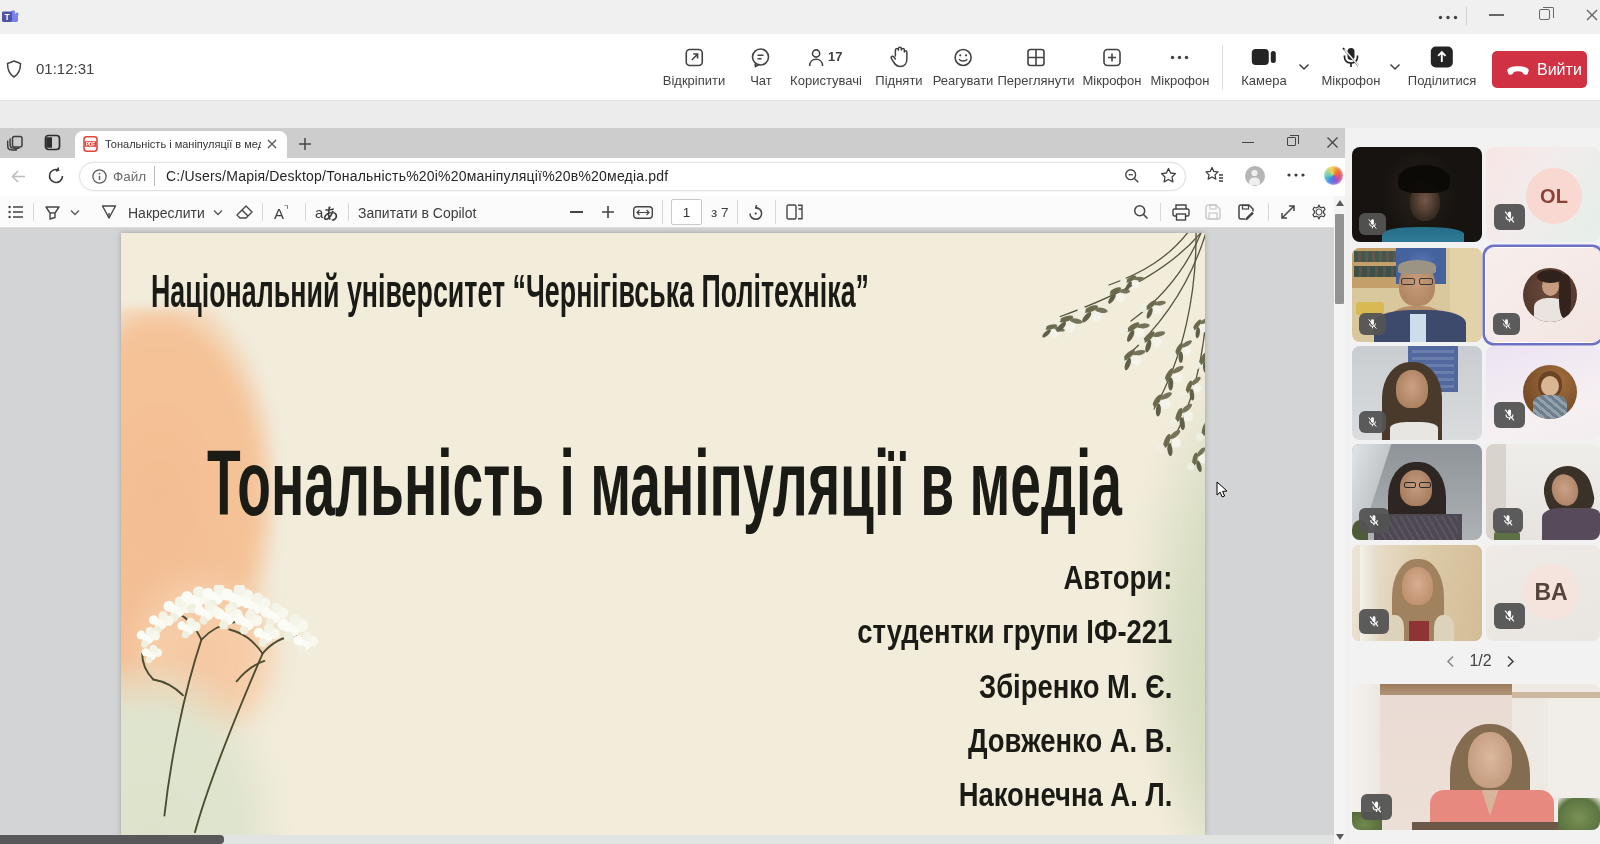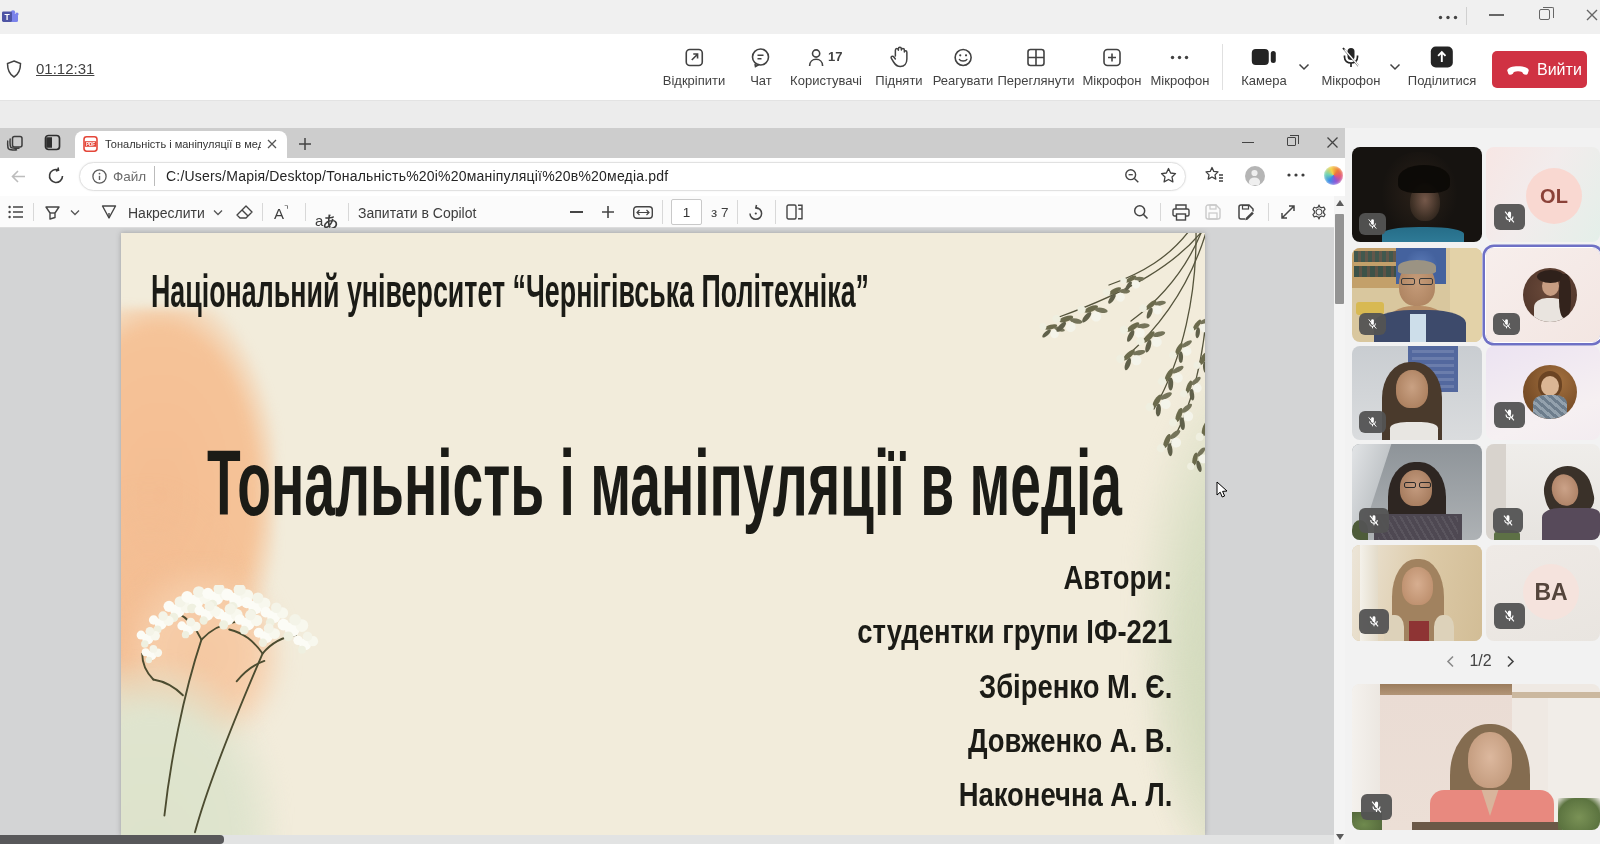--- a/index.html
+++ b/index.html
@@ -11,21 +11,21 @@
   
   #titlebar { left:0; top:0; width:1600px; height:34px; background:#f0f0f0; }
   #ttext { left:26px; top:10px; font-size:14px; letter-spacing:-0.2px; color:#464646; }
   .winbtn { color:#5f5f5f; font-size:13px; }
 
   
   #toolbar { left:0; top:34px; width:1600px; height:67px; background:#ffffff; border-bottom:1px solid #e3e3e3;}
   .tbtn { position:absolute; top:46px; text-align:center; transform:translateX(-50%); }
   .tbtn .lbl { font-size:13px; color:#424242; margin-top:5px; white-space:nowrap; }
   .tbtn .ic { height:22px; display:flex; align-items:center; justify-content:center; }
-  #timer { left:36px; top:60px; font-size:15px; color:#424242;text-decoration:underline; }
+  #timer { left:36px; top:60px; font-size:15px; color:#424242; }
 
   
   #tabbar { left:0; top:128px; width:1345px; height:30px; background:#cdcdcd; }
   #tab { left:75px; top:131px; width:212px; height:27px; background:#ffffff; border-radius:8px 8px 0 0; }
   #tabtitle { left:105px; top:138px; font-size:11px; color:#333; width:156px; overflow:hidden; white-space:nowrap; }
   #addrbar { left:0; top:158px; width:1345px; height:38px; background:#ffffff; }
   #urlpill { left:79px; top:162px; width:1107px; height:29px; background:#ffffff; border:1px solid #e1e1e1; border-radius:15px; box-shadow:0 0 2px rgba(0,0,0,.08);}
   #urltext { left:166px; top:168px; font-size:14px; letter-spacing:0.2px; color:#252525; }
   #pdfbar { left:0, top:196px; }
   #pdfbar { left:0; top:196px; width:1345px; height:32px; background:#fbfbfb; border-bottom:1px solid #dcdcdc; }
@@ -293,21 +293,21 @@
   <svg class="abs" style="left:213px; top:209px;" width="10" height="7" viewBox="0 0 10 7">
       <path d="M1,1.5 L5,5.5 L9,1.5" fill="none" stroke="#555" stroke-width="1.3"></path>
     </svg>
   <svg class="abs" style="left:236px; top:204px;" width="18" height="16" viewBox="0 0 18 16">
       <path d="M10,2 L16,8 L10,14 L4,14 L1,11 L10,2 Z" fill="none" stroke="#454545" stroke-width="1.4" stroke-linejoin="round"></path>
       <path d="M6,6 L12,12" stroke="#454545" stroke-width="1.4"></path>
     </svg>
   <div class="abs" style="left:262px; top:203px; width:1px; height:18px; background:#d8d8d8;"></div>
   <div class="abs" style="left:274px; top:204px; font-size:15px; color:#3d3d3d;">A<span style="font-size:10px; vertical-align:6px;">⌝</span></div>
   <div class="abs" style="left:305px; top:203px; width:1px; height:18px; background:#d8d8d8;"></div>
-  <div class="abs" style="left:315px; top:204px; font-size:15px; color:#3d3d3d;margin-top:8px;">а<span style="font-weight:bold;">あ</span></div>
+  <div class="abs" style="left:315px; top:204px; font-size:15px; color:#3d3d3d;">а<span style="font-weight:bold;">あ</span></div>
   <div class="abs" style="left:348px; top:203px; width:1px; height:18px; background:#d8d8d8;"></div>
   <div class="abs" style="left:358px; top:205px; font-size:14px; color:#3d3d3d;">Запитати в Copilot</div>
 
   <div class="abs" style="left:570px; top:211px; width:13px; height:1.6px; background:#454545;"></div>
   <svg class="abs" style="left:601px; top:205px;" width="14" height="14" viewBox="0 0 14 14">
       <path d="M7,1 L7,13 M1,7 L13,7" stroke="#454545" stroke-width="1.6"></path>
     </svg>
   <svg class="abs" style="left:633px; top:206px;" width="20" height="13" viewBox="0 0 20 13">
       <rect x="0.7" y="0.7" width="18.6" height="11.6" rx="3" fill="none" stroke="#454545" stroke-width="1.4"></rect>
       <path d="M4,6.5 L16,6.5 M6.5,4 L4,6.5 L6.5,9 M13.5,4 L16,6.5 L13.5,9" fill="none" stroke="#454545" stroke-width="1.2"></path>

